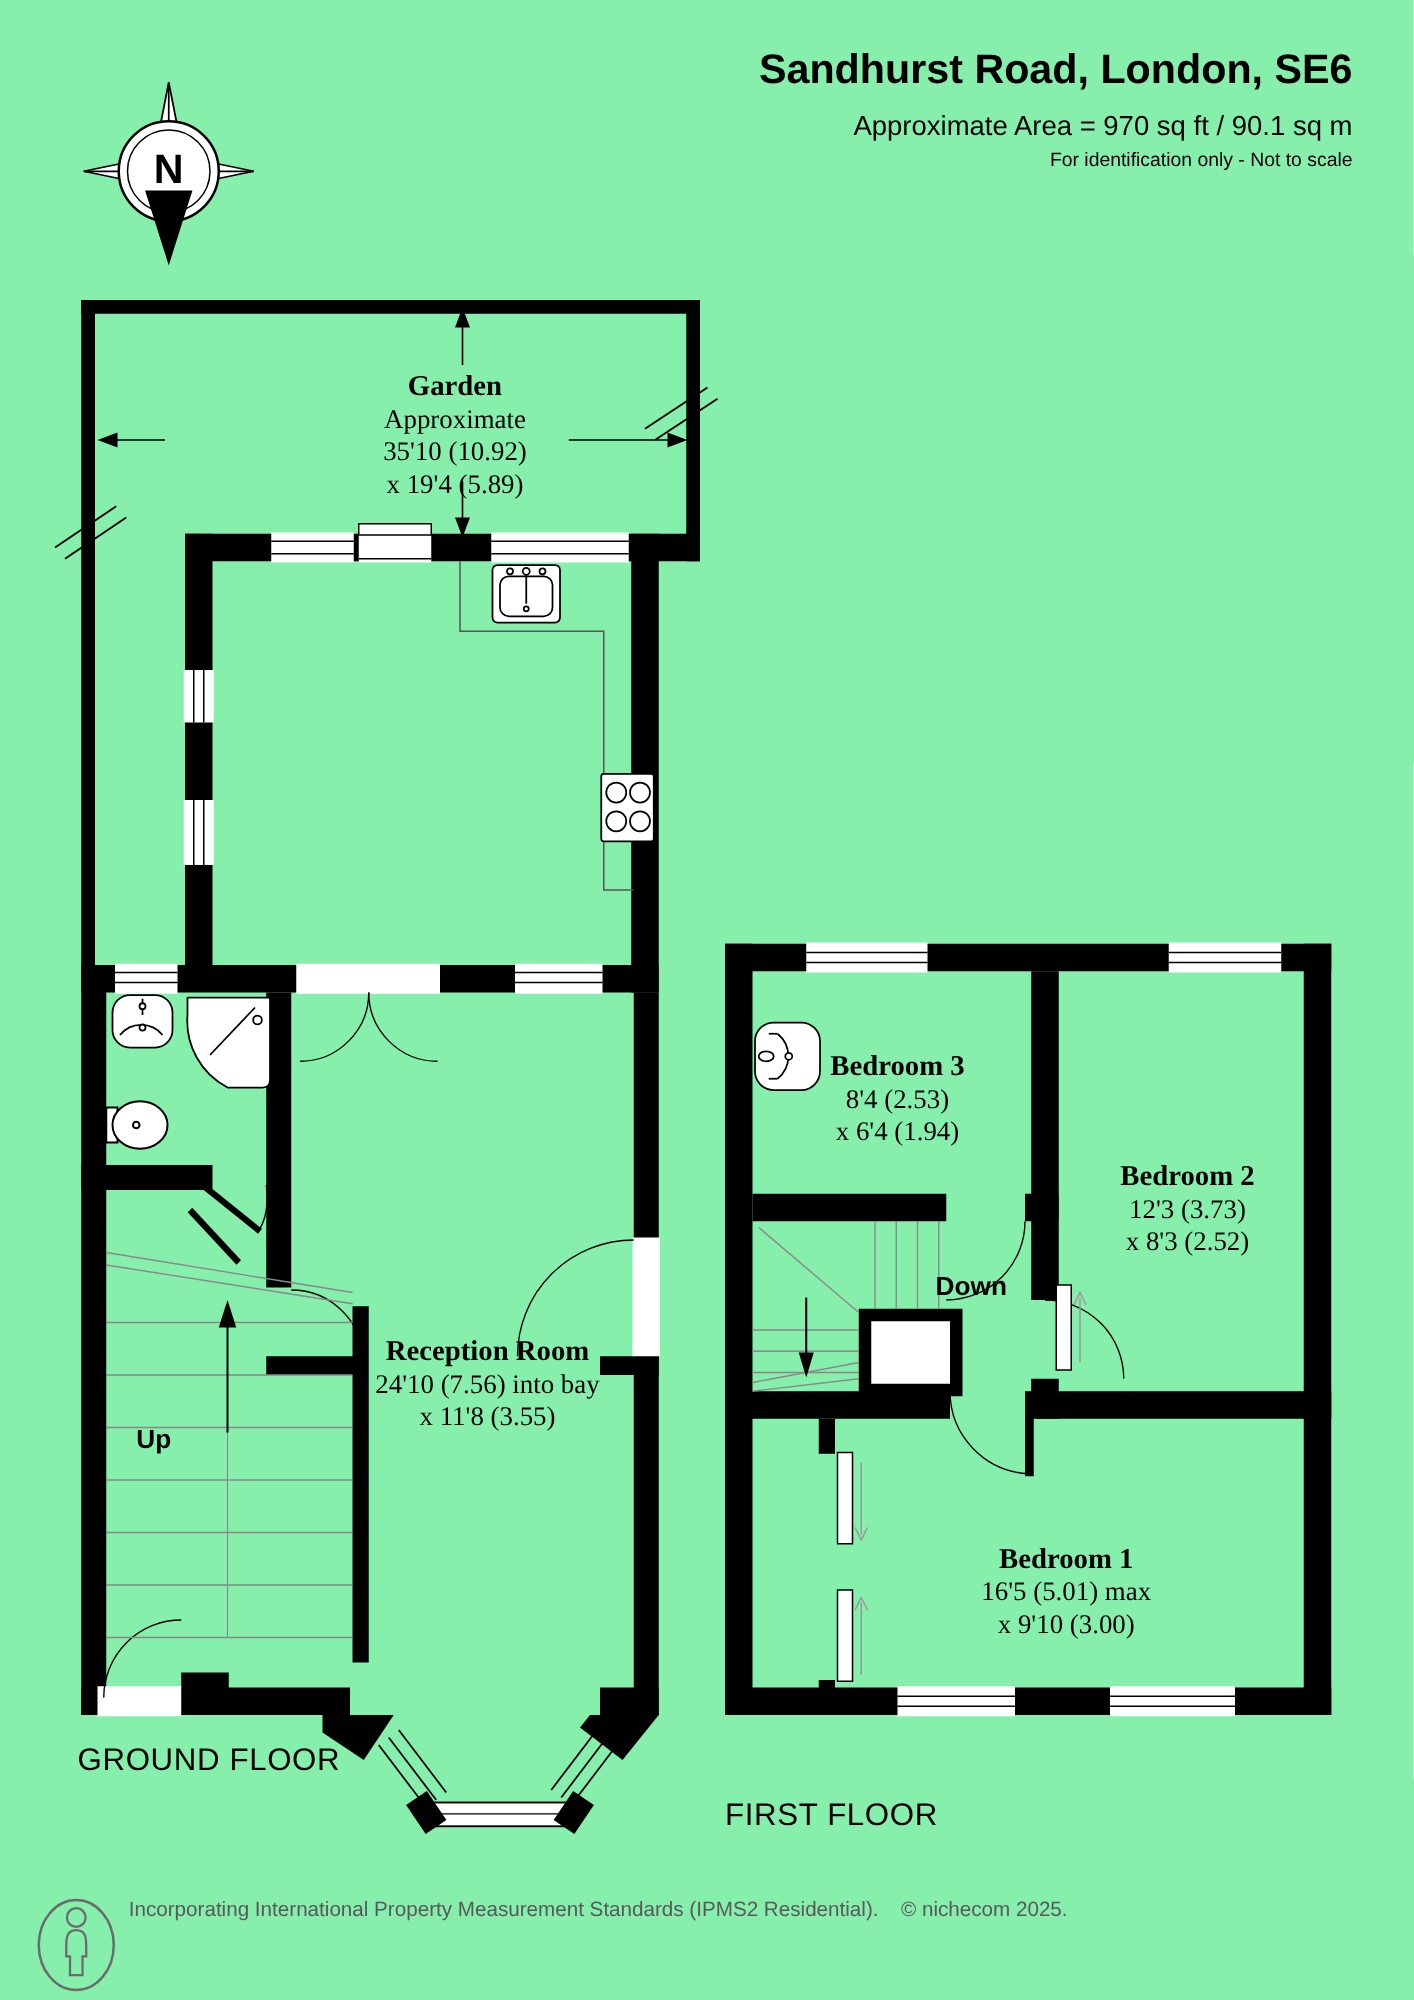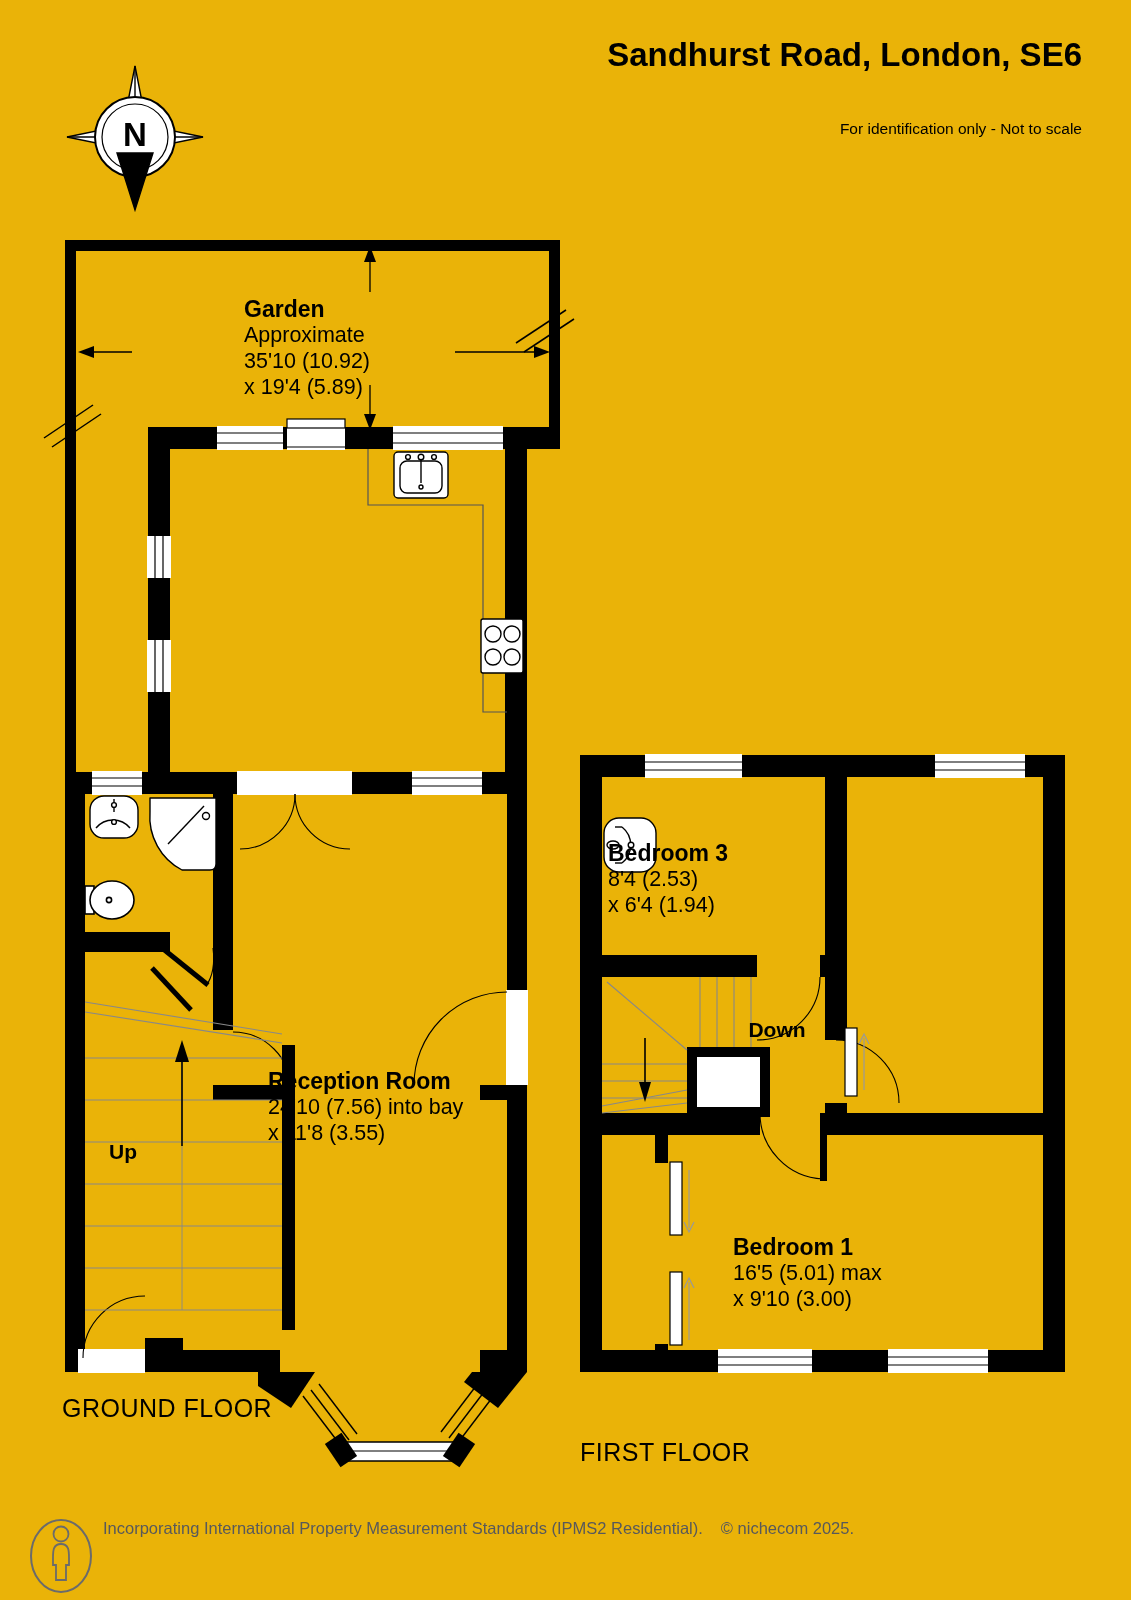--- a/index.html
+++ b/index.html
@@ -1,25 +1,25 @@
 <!DOCTYPE html>
 <html><head>
 <meta charset="utf-8">
 <style>
   html,body{margin:0;padding:0;background:#fff;}
   .canvas{
-    position:relative;width:1131px;height:1600px;background:#eab308;overflow:hidden;
+    position:relative;width:1131px;height:1600px;background:#86efac;overflow:hidden;
     font-family:"Liberation Sans","DejaVu Sans",sans-serif;color:#000;
   }
   svg{position:absolute;left:0;top:0;}
   .abs{position:absolute;}
   .hdr-title{right:49px;top:36px;font-size:33px;font-weight:bold;text-align:right;}
   .hdr-area{right:49px;top:88px;font-size:22px;text-align:right;}
   .hdr-note{right:49px;top:120px;font-size:15.5px;text-align:right;}
-  .room{line-height:26px;font-size:21.5px;}
+  .room{text-align:center;line-height:26px;font-size:21.5px;font-family:Liberation Serif, serif;}
   .room .nm{font-weight:bold;font-size:23px;}
   .stair-lbl{font-weight:bold;font-size:21px;text-align:center;}
   .floor-lbl{font-weight:normal;font-size:25px;letter-spacing:0.5px;}
   .compass-n{left:114px;top:116px;width:42px;text-align:center;font-size:33px;font-weight:bold;}
   .footer{left:103px;top:1516px;font-size:16.5px;line-height:25px;color:#58595b;}
   .footer .gap{margin-left:18px;}
 </style>
 </head>
 <body>
 
@@ -283,20 +283,21 @@
     </g>
 
     <g stroke="#6b6b6b" fill="none">
       <ellipse cx="61" cy="1556" rx="30" ry="36" stroke-width="2"></ellipse>
       <circle cx="61" cy="1534" r="7.5" stroke-width="1.8"></circle>
       <path d="M 61,1544 C 53,1544 53,1551 53,1558 L 53,1565 L 56,1565 L 56,1580 L 66,1580 L 66,1565 L 69,1565 L 69,1558 C 69,1551 69,1544 61,1544 Z" stroke-width="1.8"></path>
     </g>
   </svg>
 
   <div class="abs hdr-title">Sandhurst Road, London, SE6</div>
+  <div class="abs hdr-area">Approximate Area = 970 sq ft / 90.1 sq m</div>
   <div class="abs hdr-note">For identification only - Not to scale</div>
 
   <div class="abs compass-n">N</div>
 
   <div class="abs room" style="left:244px;top:296px;width:240px;">
     <div class="nm">Garden</div>
     <div>Approximate</div>
     <div>35'10 (10.92)</div>
     <div>x 19'4 (5.89)</div>
   </div>
@@ -307,20 +308,25 @@
     <div>24'10 (7.56) into bay</div>
     <div>x 11'8 (3.55)</div>
   </div>
 
   <div class="abs room" style="left:608px;top:840px;width:220px;">
     <div class="nm">Bedroom 3</div>
     <div>8'4 (2.53)</div>
     <div>x 6'4 (1.94)</div>
   </div>
 
+  <div class="abs room" style="left:840px;top:928px;width:220px;">
+    <div class="nm">Bedroom 2</div>
+    <div>12'3 (3.73)</div>
+    <div>x 8'3 (2.52)</div>
+  </div>
 
   <div class="abs room" style="left:733px;top:1234px;width:240px;">
     <div class="nm">Bedroom 1</div>
     <div>16'5 (5.01) max</div>
     <div>x 9'10 (3.00)</div>
   </div>
 
   <div class="abs stair-lbl" style="left:88px;top:1140px;width:70px;">Up</div>
   <div class="abs stair-lbl" style="left:737px;top:1018px;width:80px;">Down</div>
 

